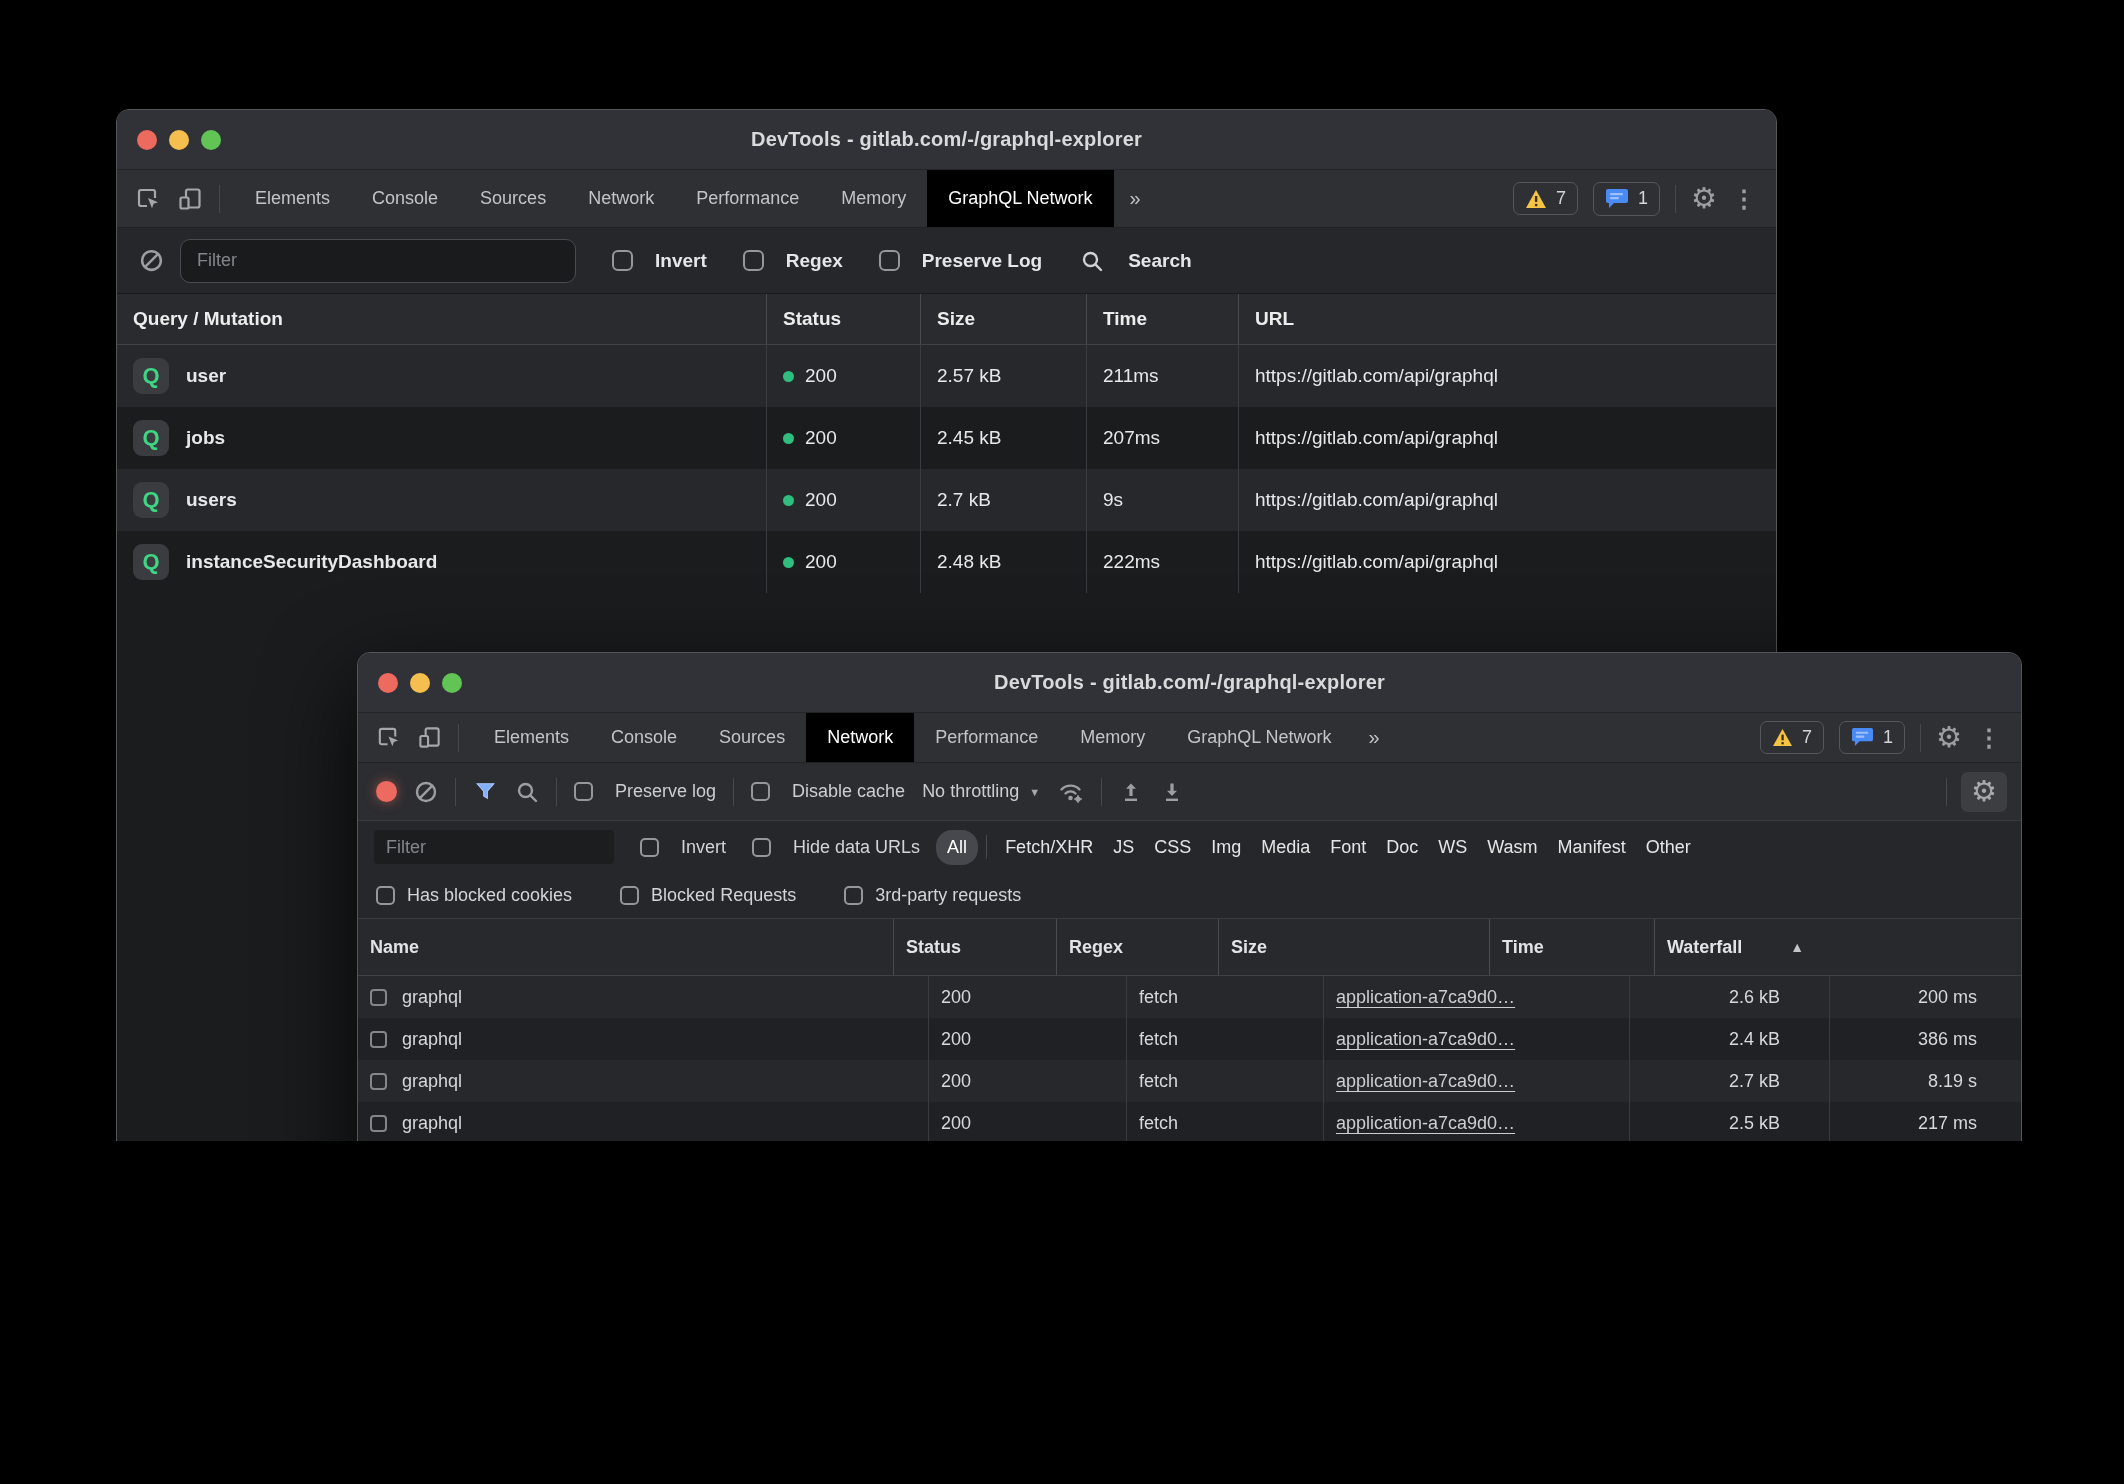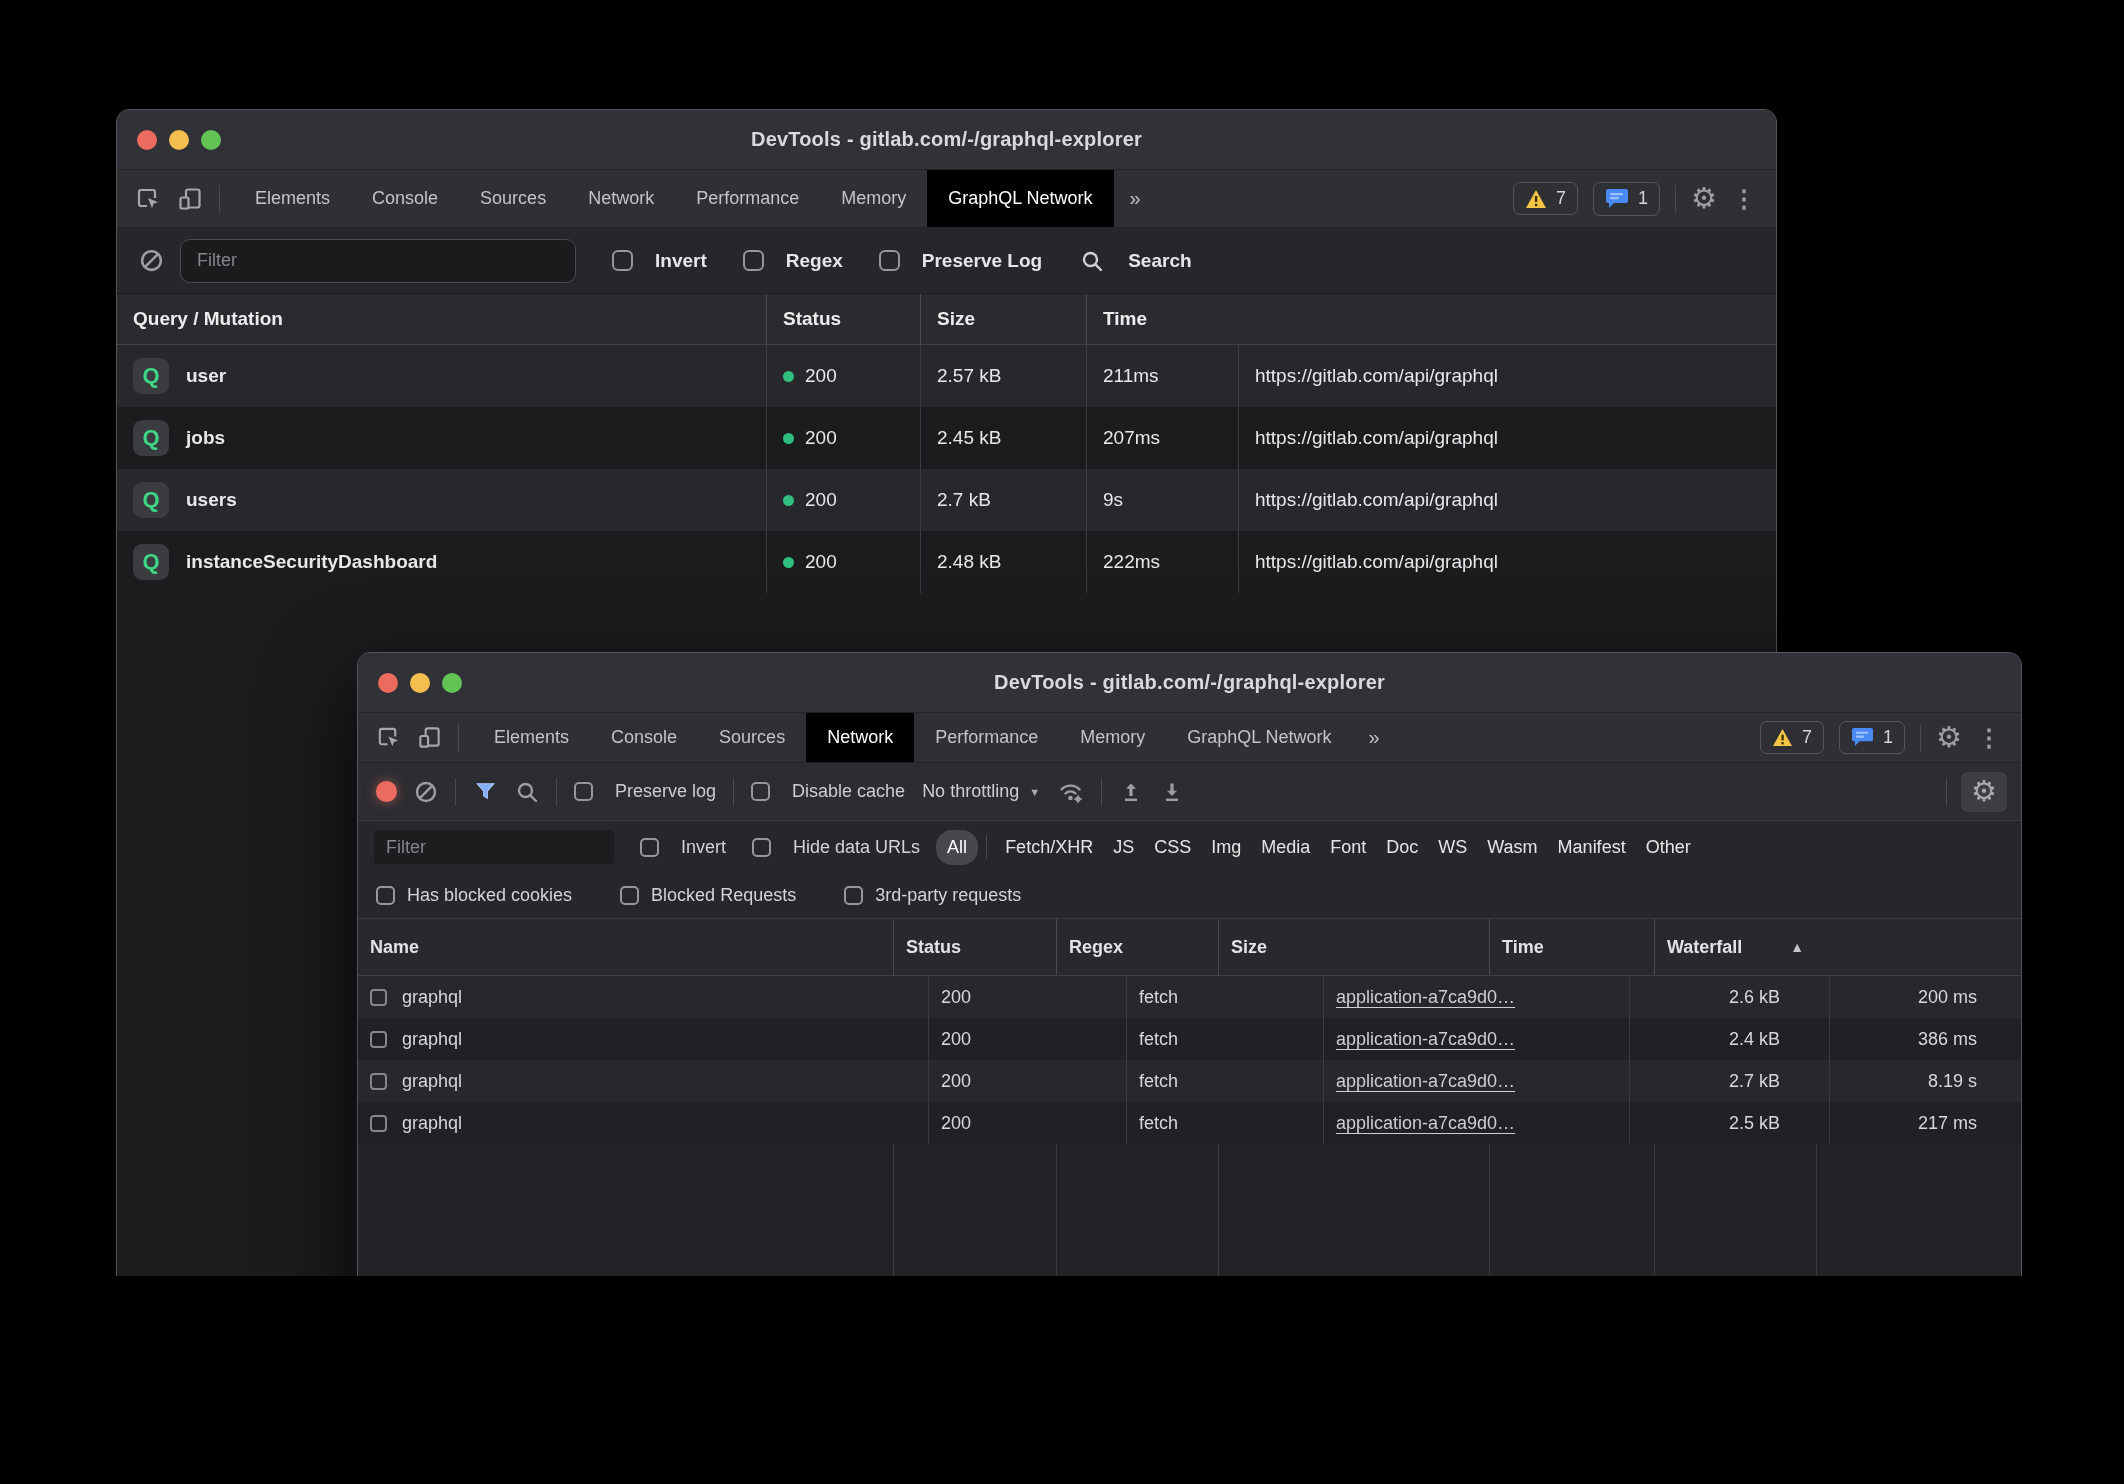--- a/index.html
+++ b/index.html
@@ -1,18 +1,18 @@
 <!DOCTYPE html>
 <html><head>
 <meta charset="utf-8">
 <style>
   * { margin:0; padding:0; box-sizing:border-box; }
   html,body { background:#000; }
   body { font-family:"Liberation Sans", sans-serif; }
-  .stage { position:relative; width:2124px; height:1276px; background:#000; overflow:hidden; }
+  .stage { position:relative; width:2124px; height:1141px; background:#000; overflow:hidden; }
 
   
   .win { position:absolute; border:1px solid #55565a; border-radius:13px; overflow:hidden;
          box-shadow:0 30px 90px rgba(0,0,0,.85); }
   .w1 { left:116px; top:109px; width:1661px; height:1276px; background:#1b1c1e; z-index:1; }
   .w2 { left:357px; top:652px; width:1665px; height:1100px; background:#222327; z-index:2; }
 
   .titlebar { position:relative; height:60px; background:#313237; border-bottom:1px solid #232427;
               display:flex; align-items:center; justify-content:center; }
   .title { font-size:20px; font-weight:700; color:#d9dadc; letter-spacing:.2px; }
@@ -207,20 +207,21 @@
         </span>
         <span>Search</span>
       </span>
     </div>
 
     <div class="w1-grid w1-header">
       <div class="cell">Query / Mutation</div>
       <div class="cell">Status</div>
       <div class="cell">Size</div>
       <div class="cell">Time</div>
+      <div class="cell">URL</div>
     </div>
 
     <div class="w1-grid w1-row odd">
       <div class="cell">
         <span class="qbadge">Q</span>
         <span class="qname">user</span>
       </div>
       <div class="cell">
         <span class="dot"></span>
         <span>200</span>

